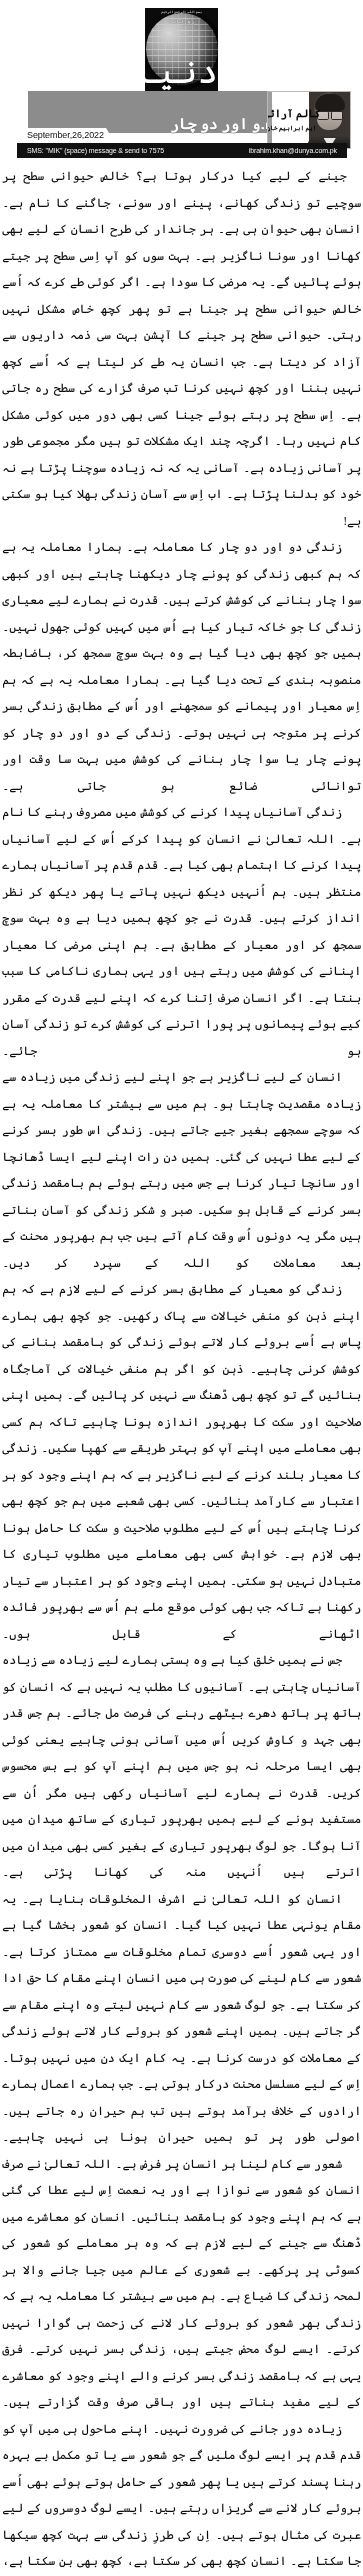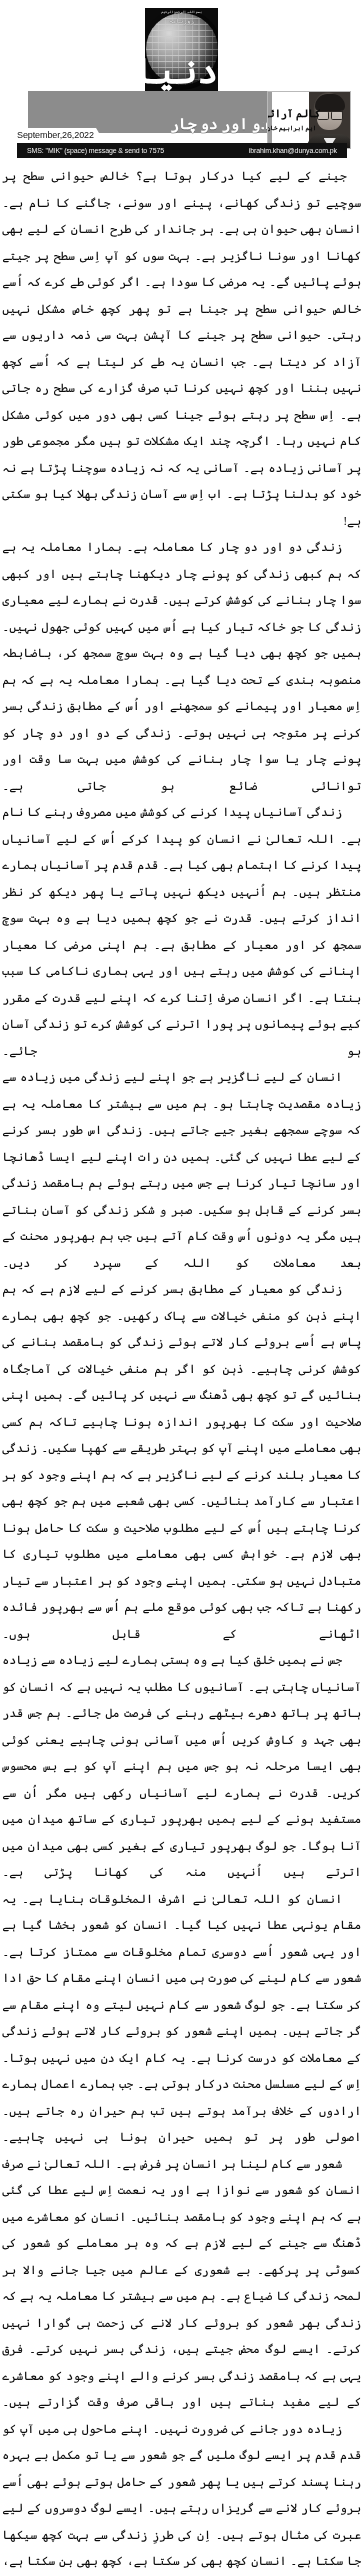--- a/index.html
+++ b/index.html
@@ -66,21 +66,21 @@
     box-shadow: inset -7.8px -9px 19px rgba(0,0,0,.75);
   }
   .masthead-word {
     position: absolute;
     left: 6px; right: 0; bottom: 2.2px;
     text-align: center;
     color: #ffffff;
     font-family: "Liberation Serif", "DejaVu Serif", serif;
     font-size: 35px;
     line-height: .95;
-    font-weight: 700;
+    font-weight: 400;
     text-shadow: 0 0 1.1px #000;
     z-index: 3;
     direction: rtl;
   }
   .masthead-sub {
     position: absolute;
     left: 0; right: 0; top: 9px;
     text-align: center;
     color: #f2f2f2;
     font-family: "Liberation Serif", "DejaVu Serif", serif;
@@ -225,21 +225,21 @@
     font-weight: 700;
     line-height: 1.1;
     white-space: nowrap;
   }
 
   
   .date-tab {
     position: absolute;
     left: 0px; top: 128px;
     height: 13.4px;
-    padding: 0 10px 0 17px;
+    padding: 0 10px 0 27px;
     background: #ffffff;
     display: flex;
     align-items: center;
     clip-path: polygon(0 0, calc(100% - 7.8px) 0, 100% 100%, 0 100%);
     z-index: 4;
   }
   .date-text {
     direction: ltr;
     color: #121212;
     font-family: "Liberation Sans", sans-serif;

